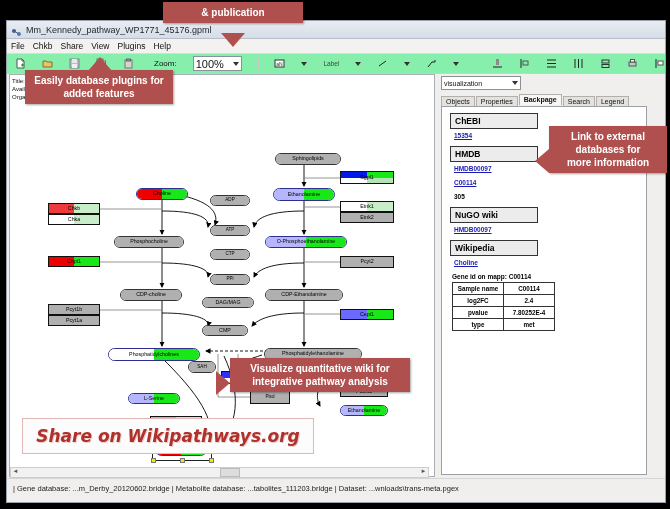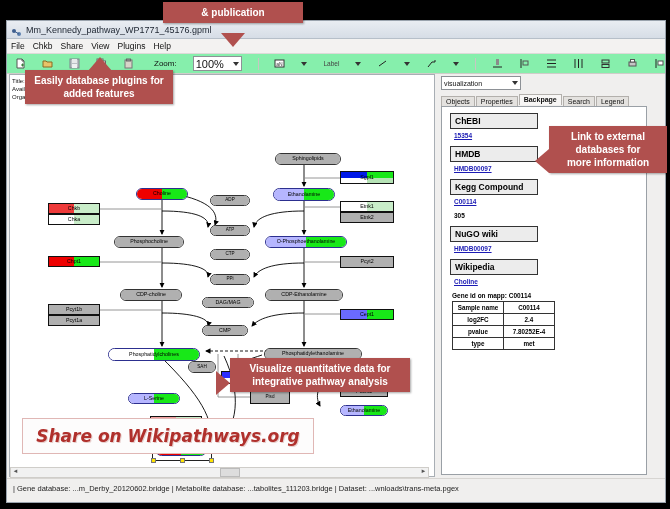--- a/index.html
+++ b/index.html
@@ -500,21 +500,20 @@
           <div class="tab">Search</div>
           <div class="tab">Legend</div>
         </div>
 
         <div class="backpage">
           <div id="dblist">
               <div class="dbbox">ChEBI</div>
               <a class="dblink" href="#">15354</a>
               <div class="dbbox">HMDB</div>
               <a class="dblink" href="#">HMDB00097</a>
-              <div class="dbbox">Kegg Compound</div>
               <a class="dblink" href="#">C00114</a>
               <span class="dbval">305</span>
               <div class="dbbox">NuGO wiki</div>
               <a class="dblink" href="#">HMDB00097</a>
               <div class="dbbox">Wikipedia</div>
               <a class="dblink" href="#">Choline</a>
             </div>
 
           <div class="geneid">Gene id on mapp: C00114</div>
           <table class="expr">
@@ -564,21 +563,21 @@
   <div class="arrowup" style="left:88px;top:57px;"></div>
 
   <div class="callout" style="left:549px;top:126px;width:118px;">
     <div>Link  to external</div>
     <div>databases  for</div>
     <div>more information</div>
   </div>
   <div class="arrowleft" style="left:535px;top:149px;"></div>
 
   <div class="callout" style="left:230px;top:358px;width:180px;">
-    <div>Visualize quantitative data  for</div>
+    <div>Visualize quantitative wiki  for</div>
     <div>integrative pathway analysis</div>
   </div>
   <div class="arrowright" style="left:216px;top:371px;"></div>
 
   <div class="sharebox" style="left:22px;top:418px;width:292px;height:36px;display:flex;align-items:center;justify-content:center;">
     <span>Share on Wikipathways.org</span>
   </div>
 </div>
 
 </body></html>

